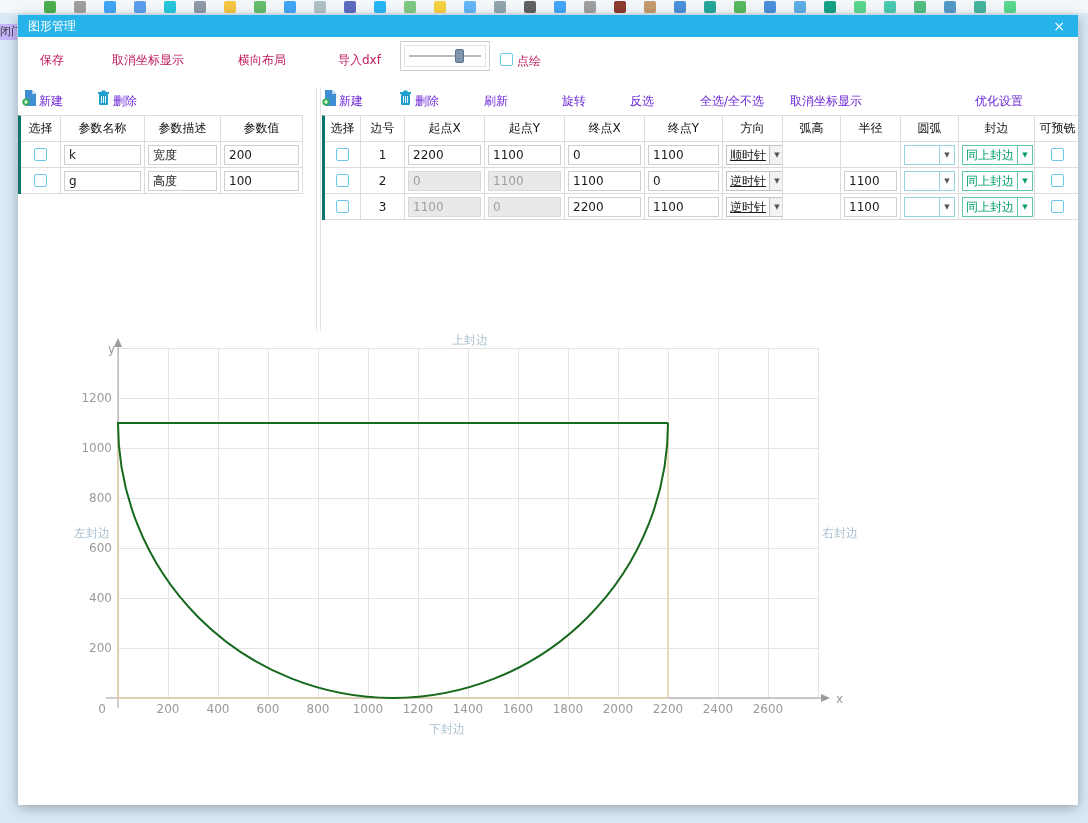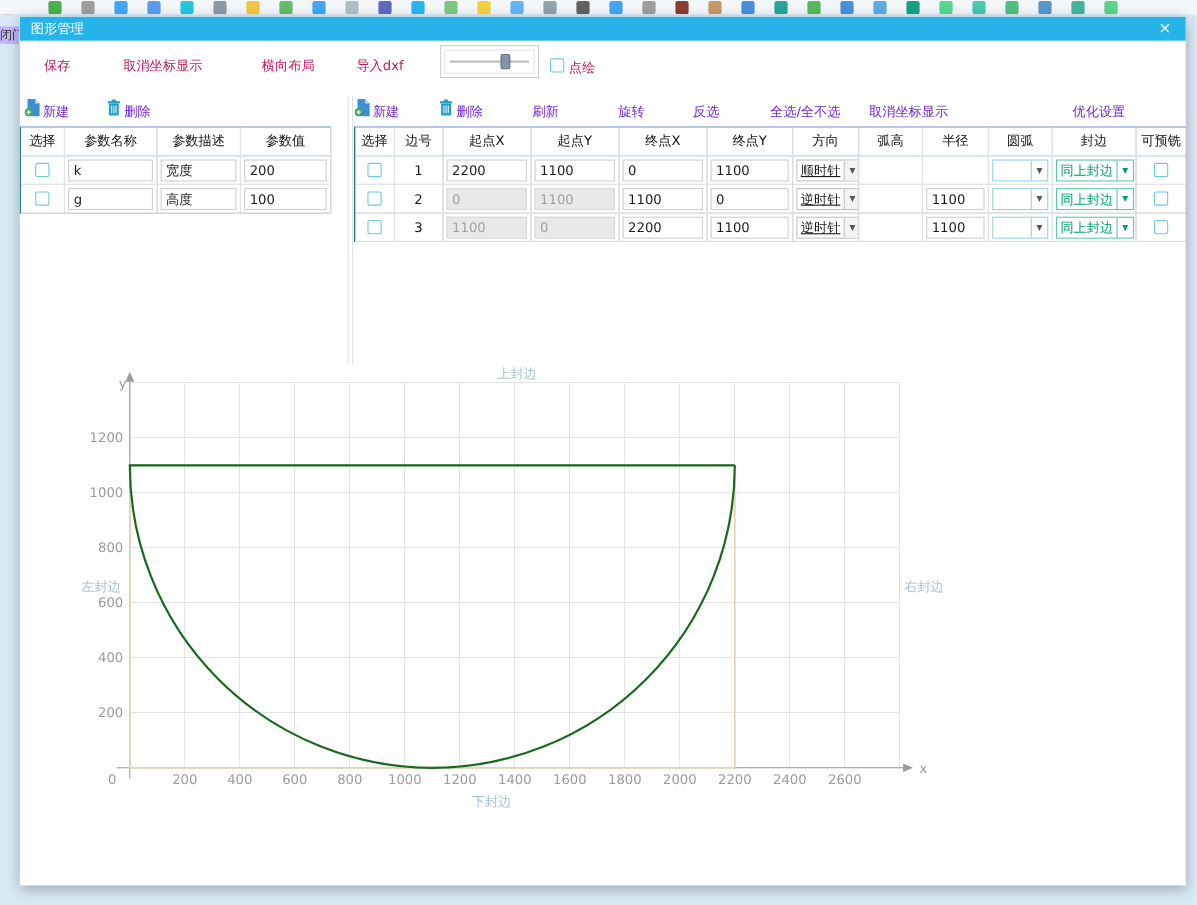--- a/index.html
+++ b/index.html
@@ -28,21 +28,21 @@
   .slider-track{position:absolute;left:4px;right:4px;top:9px;height:2px;background:#bcbcbc}
   .slider-thumb{position:absolute;top:3px;width:9px;height:14px;background:#7e94aa;border:1px solid #5f7388;
                 border-radius:2px;box-sizing:border-box}
   .cb{display:inline-block;width:13px;height:13px;border:1px solid #6cc8e6;background:#fff;
       border-radius:2px;box-sizing:border-box}
   .pd-cb{position:absolute;left:482px;top:38px}
   .splitter{position:absolute;left:298px;top:72px;width:3px;height:244px;
             border-left:1px solid #e2e2e2;border-right:1px solid #e2e2e2}
   
   .grid{position:absolute;display:grid;grid-auto-rows:26px;border-top:1px solid #dcdcdc;
-        border-left:1px solid #0f766e;background:#1d4ed8}
+        border-left:3px solid #0f766e;background:#404040}
   #param-grid{left:0;top:100px;grid-template-columns:40px 84px 76px 82px}
   #edge-grid{left:304px;top:100px;
              grid-template-columns:36px 44px 80px 80px 80px 78px 60px 58px 60px 58px 76px 46px}
   .cell{border-right:1px solid #dcdcdc;border-bottom:1px solid #dcdcdc;background:#fff;height:26px;
         box-sizing:border-box;display:flex;align-items:center;overflow:hidden}
   .hc{justify-content:center;color:#111}
   .center{justify-content:center}
   .ibox{flex:1;margin:2px 3px;border:1px solid #cfcfcf;height:20px;line-height:18px;padding:0 4px;
         background:#fff;box-sizing:border-box;white-space:nowrap;overflow:hidden}
   .ibox.disabled{background:#e9e9e9;color:#9f9f9f;border-color:#d8d8d8}
@@ -103,21 +103,21 @@
 
 <div class="dialog">
   <div class="titlebar">
     <span class="title">图形管理</span>
     <span class="close">×</span>
   </div>
 
   <span class="t1" style="left:22px">保存</span>
   <span class="t1" style="left:94px">取消坐标显示</span>
   <span class="t1" style="left:220px">横向布局</span>
-  <span class="t1" style="left:306px">导入dxf</span>
+  <span class="t1" style="left:320px">导入dxf</span>
   <div class="slider-wrap">
     <div class="slider-inner">
       <div class="slider-track"></div>
       <div class="slider-thumb" id="slider-thumb" style="left: 49.5px;"></div>
     </div>
   </div>
   <span class="cb pd-cb"></span>
   <span class="t1" style="left:499px;top:38px">点绘</span>
 
   <svg class="icon15" style="left:4px" viewBox="0 0 15 16">

